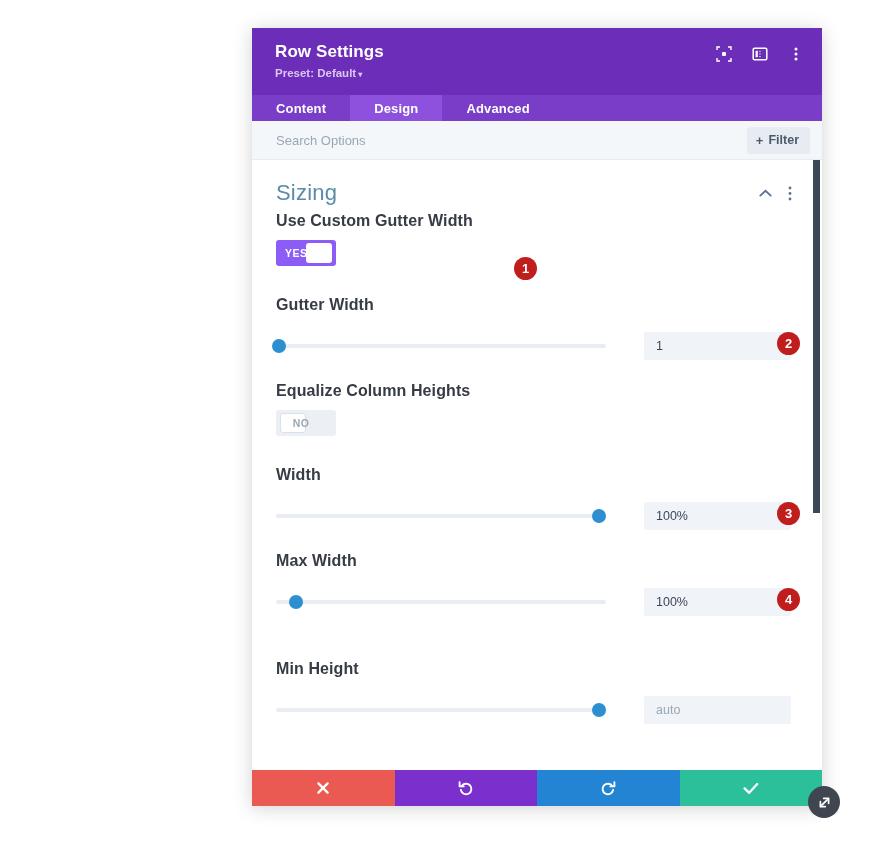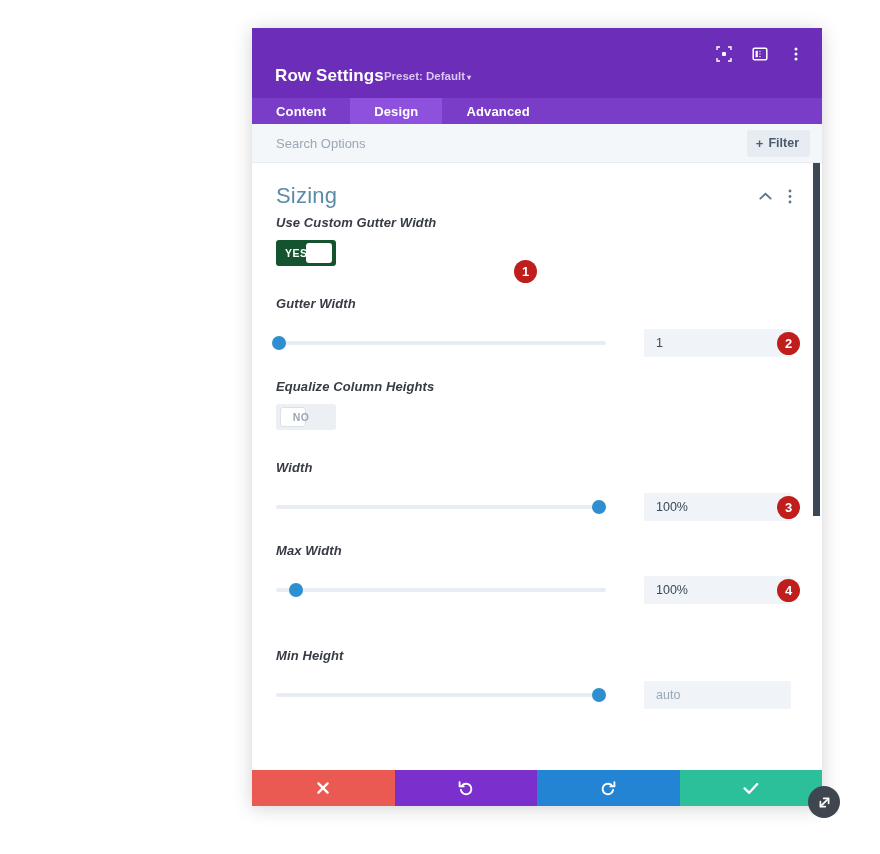--- a/index.html
+++ b/index.html
@@ -30,21 +30,21 @@
 
   
   .p-header {
     background: #6c2eb9;
     padding: 13px 18px 12px 23px;
     display: flex;
     align-items: flex-start;
     justify-content: space-between;
     flex: 0 0 auto;
   }
-  .p-header-left { display: flex; flex-direction: row; margin-top: 24px; }
+  .p-header-left { display: flex; flex-direction: column; }
   .p-title {
     color: #ffffff;
     font-size: 17px;
     font-weight: bold;
     line-height: 21px;
     letter-spacing: .1px;
   }
   .p-preset {
     color: #dcc6f2;
     font-size: 11.5px;
@@ -150,38 +150,37 @@
     font-size: 22px;
     letter-spacing: .2px;
   }
   .sec-actions { display: flex; align-items: center; gap: 16px; }
   .sec-actions span { cursor: pointer; display:flex; align-items:center; }
 
   
   .field { padding: 0 24px; position: relative; }
   .f-label {
     color: #363b45;
-    font-size: 13px;
+    font-size: 16px;
     font-weight: bold;
     letter-spacing: .1px;
-    font-style: italic;
   }
 
   
   .toggle {
     margin-top: 10px;
     width: 60px;
     height: 26px;
     border-radius: 3px;
     display: flex;
     align-items: center;
     position: relative;
     cursor: pointer;
   }
-  .toggle.on  { background: #14532d; justify-content: flex-start; }
+  .toggle.on  { background: #8b5cf6; justify-content: flex-start; }
   .toggle.off { background: #eceff3; justify-content: center; }
   .toggle .knob {
     width: 26px; height: 20px;
     background: #ffffff;
     border-radius: 3px;
     position: absolute;
     top: 3px;
   }
   .toggle.on  .knob { right: 4px; }
   .toggle.off .knob { left: 4px; border: 1px solid #dbe1e8; box-sizing: border-box; }

